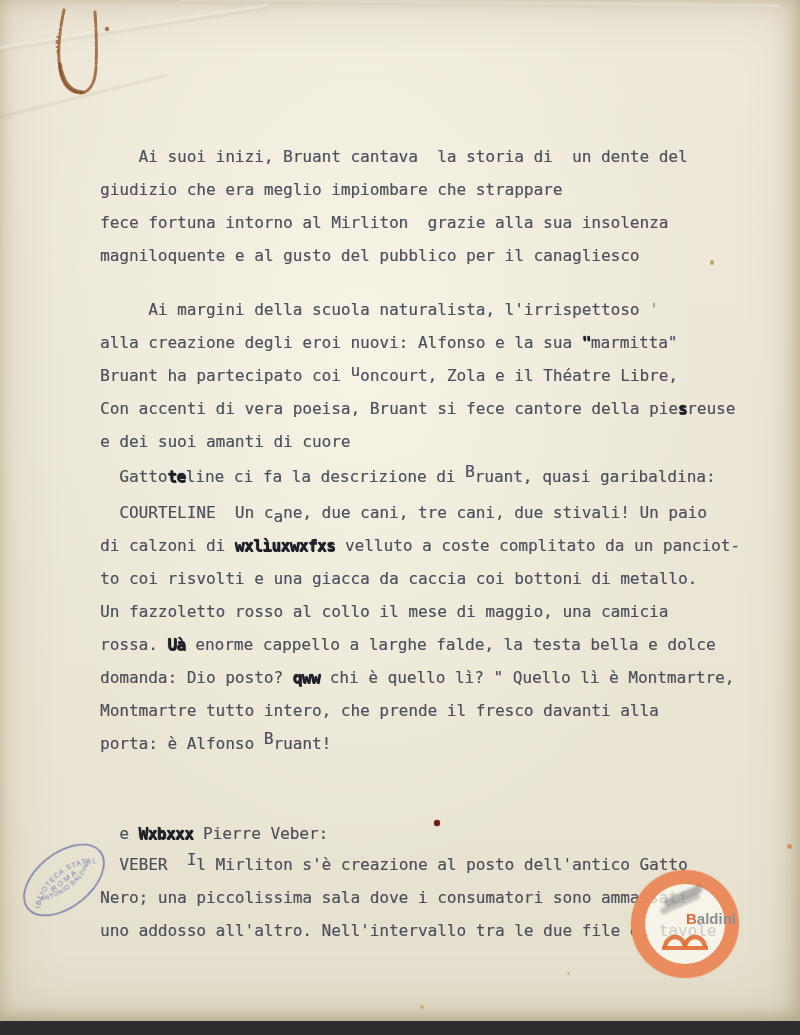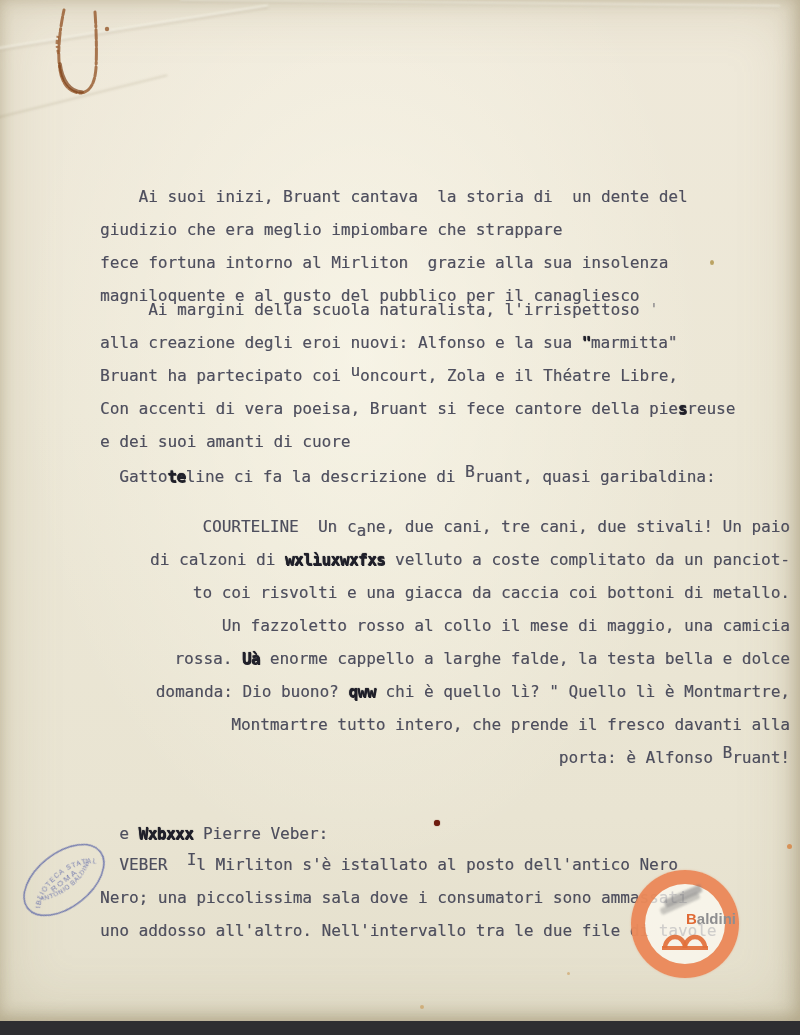--- a/index.html
+++ b/index.html
@@ -21,21 +21,21 @@
   .textarea{position:absolute;left:100px;top:0;width:690px;color:rgba(71,72,88,.93);
             font-size:16px;}
   .block{position:absolute;left:0;width:690px;}
   .tline{height:33px;line-height:33px;white-space:pre;letter-spacing:0px;
          text-shadow:.4px .4px .6px rgba(71,72,88,.45);}
   .seg-x{color:#20202a;font-weight:bold;letter-spacing:-.5px;
          text-shadow:0 0 1px #20202a,.5px .5px .5px #20202a;}
   .seg-up{position:relative;top:-5px;}
   .seg-low{position:relative;top:4px;}
   .seg-faint{opacity:.55;}
-  .p1{top:140px;margin-top:40px;} .p2{top:293px;} .p3{top:460px;} .p4{top:510px;text-align:right;} .p5{top:817px;} .p6{top:848px;}
+  .p1{top:140px;} .p2{top:293px;} .p3{top:460px;} .p4{top:496px;} .p5{top:817px;} .p6{top:848px;}
   .pen-mark{position:absolute;left:40px;top:0px;}
   .speck{position:absolute;border-radius:50%;}
   .red-dot{position:absolute;left:434px;top:820px;width:6px;height:6px;border-radius:50%;
            background:#6e1d10;box-shadow:0 0 1px #6e1d10;}
   .oval-stamp{position:absolute;left:0px;top:820px;}
   .baldini-stamp{position:absolute;left:631px;top:870px;width:80px;height:80px;border-radius:50%;
            border:14px solid rgba(232,125,74,.88);background:rgba(252,249,242,.74);
            box-shadow:0 0 2px rgba(232,125,74,.4);}
   .baldini-smudge{position:absolute;left:18px;top:8px;width:40px;height:8px;
            background:rgba(105,105,108,.48);transform:rotate(-24deg);filter:blur(1.2px);border-radius:2px;}
@@ -79,29 +79,29 @@
       </div>
     <div class="block p3">
         <div class="tline"><span>  Gatto</span><span class="seg-x">te</span><span>line ci fa la descrizione di </span><span class="seg-up">B</span><span>ruant, quasi garibaldina:</span></div>
       </div>
     <div class="block p4">
         <div class="tline"><span>  COURTELINE  Un c</span><span class="seg-low">a</span><span>ne, due cani, tre cani, due stivali! Un paio</span></div>
         <div class="tline"><span>di calzoni di </span><span class="seg-x">wxlìuxwxfxs</span><span> velluto a coste complitato da un panciot-</span></div>
         <div class="tline"><span>to coi risvolti e una giacca da caccia coi bottoni di metallo.</span></div>
         <div class="tline"><span>Un fazzoletto rosso al collo il mese di maggio, una camicia</span></div>
         <div class="tline"><span>rossa. </span><span class="seg-x">Uà</span><span> enorme cappello a larghe falde, la testa bella e dolce</span></div>
-        <div class="tline"><span>domanda: Dio buono? </span><span class="seg-x">qww</span><span> chi è quello lì? " Quello lì è Montmartre,</span></div>
+        <div class="tline"><span>domanda: Dio posto? </span><span class="seg-x">qww</span><span> chi è quello lì? " Quello lì è Montmartre,</span></div>
         <div class="tline"><span>Montmartre tutto intero, che prende il fresco davanti alla</span></div>
         <div class="tline"><span>porta: è Alfonso </span><span class="seg-up">B</span><span>ruant!</span></div>
       </div>
     <div class="block p5">
         <div class="tline"><span>  e </span><span class="seg-x">Wxbxxx</span><span> Pierre Veber:</span></div>
       </div>
     <div class="block p6">
-        <div class="tline"><span>  VEBER  </span><span class="seg-up">I</span><span>l Mirliton s'è istallato al posto dell'antico Nero</span></div>
+        <div class="tline"><span>  VEBER  </span><span class="seg-up">I</span><span>l Mirliton s'è creazione al posto dell'antico Gatto</span></div>
         <div class="tline"><span>Nero; una piccolissima sala dove i consumatori sono ammassati</span></div>
         <div class="tline"><span>uno addosso all'altro. Nell'intervallo tra le due file di tavole</span></div>
       </div>
   </div>
 
   <div class="red-dot"></div>
 
   <div class="speck" style="left:710px;top:260px;width:4px;height:5px;background:rgba(170,140,60,.75);"></div>
   <div class="speck" style="left:787px;top:844px;width:5px;height:5px;background:rgba(215,135,70,.85);"></div>
   <div class="speck" style="left:420px;top:1005px;width:4px;height:4px;background:rgba(200,150,80,.6);"></div>

